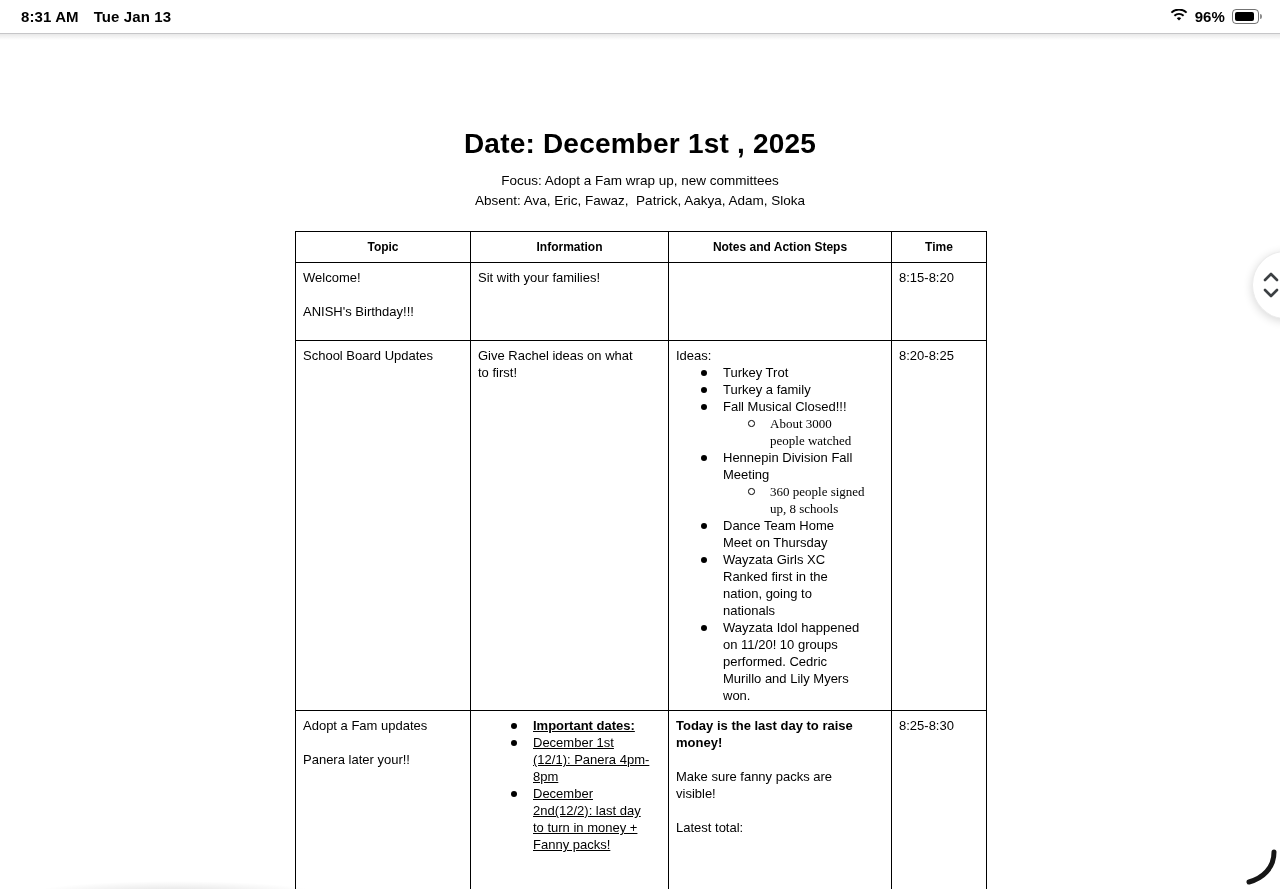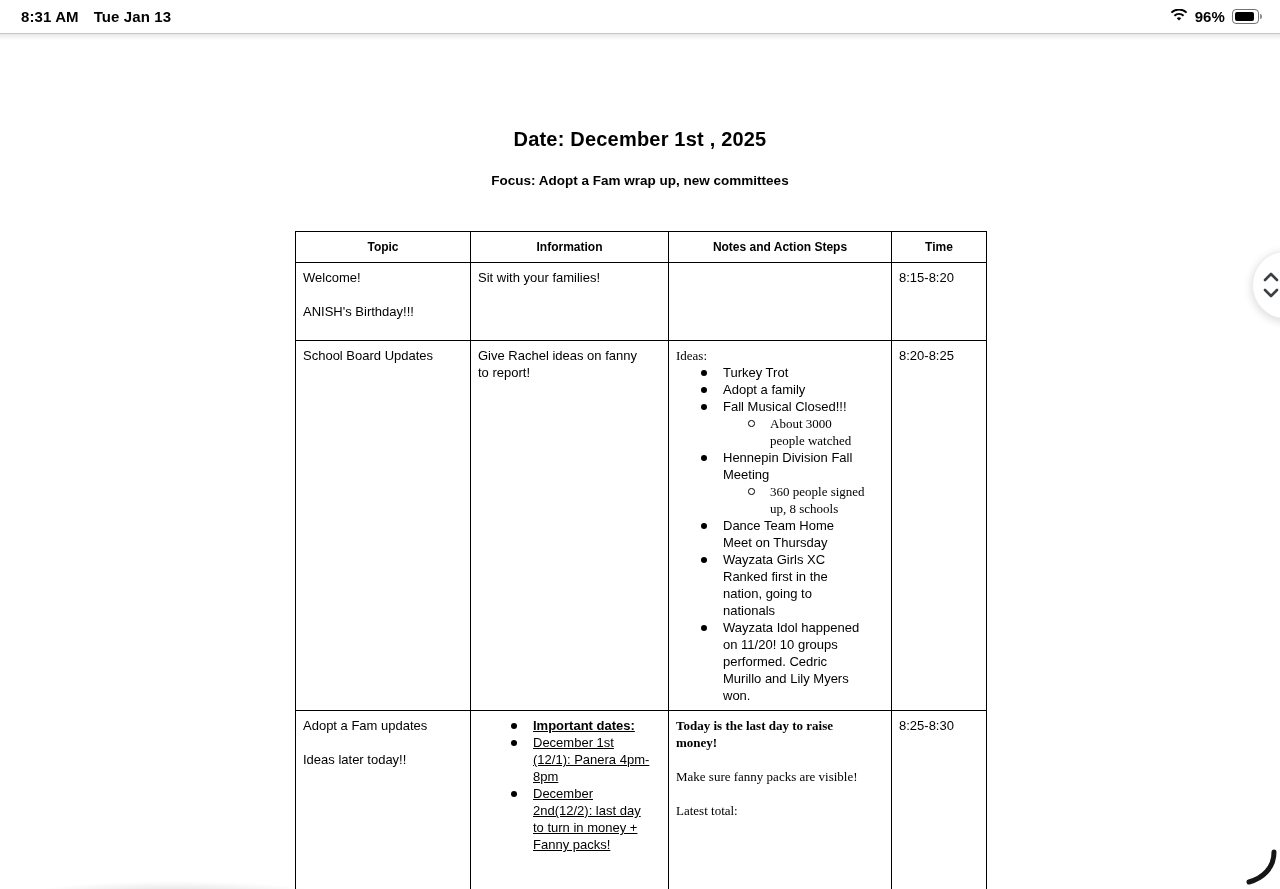--- a/index.html
+++ b/index.html
@@ -21,23 +21,23 @@
   .divider-shadow{position:absolute;top:34px;left:0;width:1280px;height:6px;
     background:linear-gradient(rgba(0,0,0,.09),rgba(0,0,0,0));}
   .wifi{display:block;}
   .bat{width:25px;height:12.5px;border:1px solid rgba(0,0,0,.55);border-radius:4px;position:relative;}
   .bat-fill{position:absolute;top:1.5px;bottom:1.5px;left:1.5px;width:19px;background:#000;border-radius:2px;}
   .bat-nub{position:absolute;right:-4px;top:3.5px;width:2.5px;height:5.5px;background:rgba(0,0,0,.45);
     border-radius:0 2px 2px 0;}
 
   
   .doc-title{position:absolute;top:128px;left:0;width:1280px;text-align:center;
-    font-size:20px;font-weight:bold;letter-spacing:.2px;}
+    font-size:28px;font-weight:bold;letter-spacing:.2px;}
   .sublines{position:absolute;top:171px;left:0;width:1280px;text-align:center;
-    font-size:13.5px;font-weight:bold;line-height:19.5px;}
+    font-size:13.5px;font-weight:normal;line-height:19.5px;}
   .subline{white-space:pre-wrap;}
 
   table.agenda{
     position:absolute;left:295px;top:231px;width:691px;
     border-collapse:collapse;table-layout:fixed;
     font-size:13px;line-height:17px;color:#000;
   }
   .agenda th,.agenda td{border:1.5px solid #000;box-sizing:border-box;vertical-align:top;}
   .agenda th{height:31px;text-align:center;vertical-align:middle;font-weight:bold;font-size:12px;padding:0;}
   .agenda td{padding:6px 7px;}
@@ -47,21 +47,21 @@
   .blk{min-height:17px;}
   .bold{font-weight:bold;}
   .txt{display:inline-block;vertical-align:top;}
   .li{position:relative;padding-left:47px;}
   .li .mark{position:absolute;left:25px;top:5.5px;width:6px;height:6px;border-radius:50%;background:#000;}
   .li2{position:relative;padding-left:94px;font-family:Liberation Serif, serif;}
   .li2 .mark{position:absolute;left:72px;top:5px;width:6.5px;height:6.5px;border-radius:50%;
     border:1.3px solid #000;background:transparent;box-sizing:border-box;}
   .col-notes .li .txt{width:138px;}
   .col-notes .li2 .txt{width:97px;}
-  .col-notes .p .txt{max-width:198px;font-family:Liberation Serif, serif;}
+  .col-notes .p .txt{max-width:198px;}
   .col-information .li{padding-left:55px;}
   .col-information .li .mark{left:33px;}
   .col-information .li .txt{width:120px;text-decoration:underline;}
   .col-information .p .txt{max-width:166px;}
 
   
   .scroll-pill{
     position:absolute;left:1252px;top:251px;width:64px;height:66px;border-radius:50%;
     background:#fff;border:1px solid #ececec;box-shadow:0 2px 10px rgba(0,0,0,.16);
   }
@@ -97,20 +97,21 @@
     </span>
   </div>
 </div>
 <div class="divider"></div>
 <div class="divider-shadow"></div>
 
 <div>
   <div class="doc-title">Date: December 1st , 2025</div>
   <div class="sublines">
     <div class="subline">Focus: Adopt a Fam wrap up, new committees</div>
+    <div class="subline">Absent: Ava, Eric, Fawaz,  Patrick, Aakya, Adam, Sloka</div>
   </div>
 
   <table class="agenda">
     <colgroup>
       <col style="width:175px">
         <col style="width:198px">
         <col style="width:223px">
         <col style="width:95px">
     </colgroup>
     <thead>
@@ -132,41 +133,41 @@
             <div class="blk p"><span class="txt">Sit with your families!</span></div>
           </td>
           <td class="col-notes"></td>
           <td class="col-time"><span>8:15-8:20</span></td>
         </tr>
         <tr class="row-2">
           <td class="col-topic">
             <div class="blk p"><span class="txt">School Board Updates</span></div>
           </td>
           <td class="col-information">
-            <div class="blk p"><span class="txt">Give Rachel ideas on fanny to report!</span></div>
+            <div class="blk p"><span class="txt">Give Rachel ideas on what to first!</span></div>
           </td>
           <td class="col-notes">
             <div class="blk p"><span class="txt">Ideas:</span></div>
             <div class="blk li"><span class="mark"></span><span class="txt">Turkey Trot</span></div>
-            <div class="blk li"><span class="mark"></span><span class="txt">Adopt a family</span></div>
+            <div class="blk li"><span class="mark"></span><span class="txt">Turkey a family</span></div>
             <div class="blk li"><span class="mark"></span><span class="txt">Fall Musical Closed!!!</span></div>
             <div class="blk li2"><span class="mark"></span><span class="txt">About 3000 people watched</span></div>
             <div class="blk li"><span class="mark"></span><span class="txt">Hennepin Division Fall Meeting</span></div>
             <div class="blk li2"><span class="mark"></span><span class="txt">360 people signed up, 8 schools</span></div>
             <div class="blk li"><span class="mark"></span><span class="txt">Dance Team Home Meet on Thursday</span></div>
             <div class="blk li"><span class="mark"></span><span class="txt">Wayzata Girls XC Ranked first in the nation, going to nationals</span></div>
             <div class="blk li"><span class="mark"></span><span class="txt">Wayzata Idol happened on 11/20! 10 groups performed. Cedric Murillo and Lily Myers won.</span></div>
           </td>
           <td class="col-time"><span>8:20-8:25</span></td>
         </tr>
         <tr class="row-3">
           <td class="col-topic">
             <div class="blk p"><span class="txt">Adopt a Fam updates</span></div>
             <div class="blk p"><span class="txt">&nbsp;</span></div>
-            <div class="blk p"><span class="txt">Ideas later today!!</span></div>
+            <div class="blk p"><span class="txt">Panera later your!!</span></div>
           </td>
           <td class="col-information">
             <div class="blk li bold"><span class="mark"></span><span class="txt">Important dates:</span></div>
             <div class="blk li"><span class="mark"></span><span class="txt">December 1st (12/1): Panera 4pm-8pm</span></div>
             <div class="blk li"><span class="mark"></span><span class="txt">December 2nd(12/2): last day to turn in money + Fanny packs!</span></div>
           </td>
           <td class="col-notes">
             <div class="blk p bold"><span class="txt">Today is the last day to raise money!</span></div>
             <div class="blk p"><span class="txt">&nbsp;</span></div>
             <div class="blk p"><span class="txt">Make sure fanny packs are visible!</span></div>

